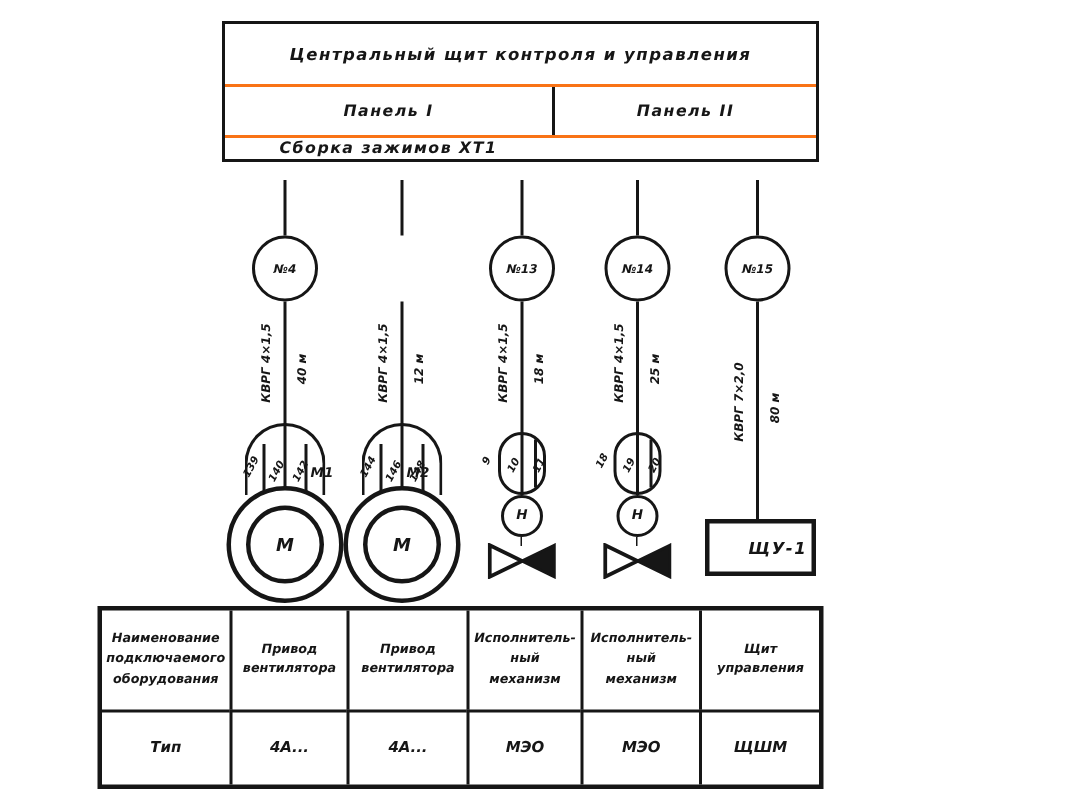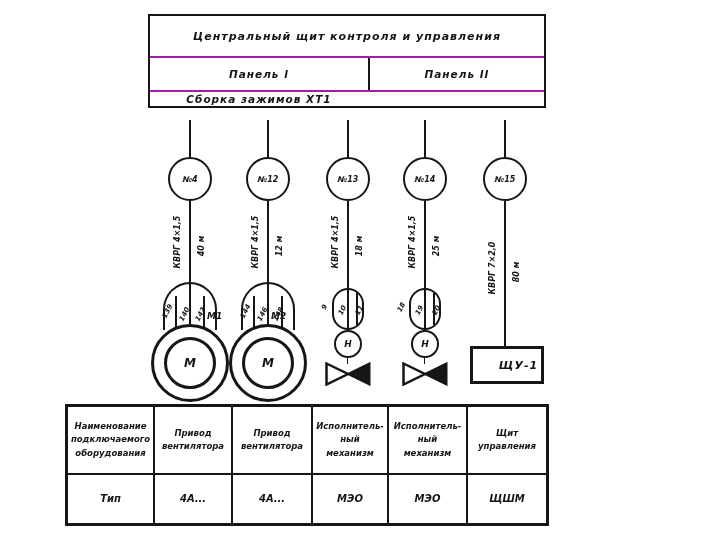--- a/index.html
+++ b/index.html
@@ -6,21 +6,21 @@
   #canvas{
     position:relative;width:720px;height:540px;background:#ffffff;overflow:hidden;
     font-family:"DejaVu Sans",sans-serif;font-style:italic;font-weight:bold;color:#161616;
   }
   .ln{position:absolute;background:#161616;}
   .ctr{display:flex;align-items:center;justify-content:center;text-align:right;}
 
   
   .hdr{position:absolute;left:148px;top:14px;width:398px;border:2px solid #161616;box-sizing:border-box;}
   .hdr-title{height:40px;font-size:11px;letter-spacing:1px;}
-  .hdr-row{display:flex;border-top:2px solid #a21caf;}
+  .hdr-row{display:flex;border-top:2px solid #f97316;}
   .hcell{box-sizing:border-box;font-size:10.5px;letter-spacing:1px;}
   .hcell.right{border-left:2px solid #161616;}
   .r-panel{height:32px;}
   .r-term{height:14px;}
   .wL{width:218px;} .wR{width:176px;}
 
   
   .node{position:absolute;width:44px;height:44px;border:2px solid #161616;border-radius:50%;
         box-sizing:border-box;background:#fff;font-size:8px;}
   
@@ -73,21 +73,20 @@
     </div>
   </div>
 
   <div class="ln" style="left:189px;top:120px;width:2px;height:37px"></div>
   <div class="ln" style="left:267px;top:120px;width:2px;height:37px"></div>
   <div class="ln" style="left:347px;top:120px;width:2px;height:37px"></div>
   <div class="ln" style="left:424px;top:120px;width:2px;height:37px"></div>
   <div class="ln" style="left:504px;top:120px;width:2px;height:37px"></div>
 
   <div class="node ctr" style="left:168px;top:157px">№4</div>
-  <div class="node ctr" style="left:246px;top:157px">№12</div>
   <div class="node ctr" style="left:326px;top:157px">№13</div>
   <div class="node ctr" style="left:403px;top:157px">№14</div>
   <div class="node ctr" style="left:483px;top:157px">№15</div>
 
   <div class="ln" style="left:189px;top:201px;width:2px;height:129px"></div>
   <div class="vtxt" style="left:138px;top:236px">КВРГ 4×1,5</div>
   <div class="vtxt" style="left:162px;top:240px">40 м</div>
   <div class="arch" style="left:163px;top:282px"></div>
   <div class="ln" style="left:175px;top:296px;width:2px;height:34px"></div>
   <div class="ln" style="left:203px;top:296px;width:2px;height:34px"></div>

